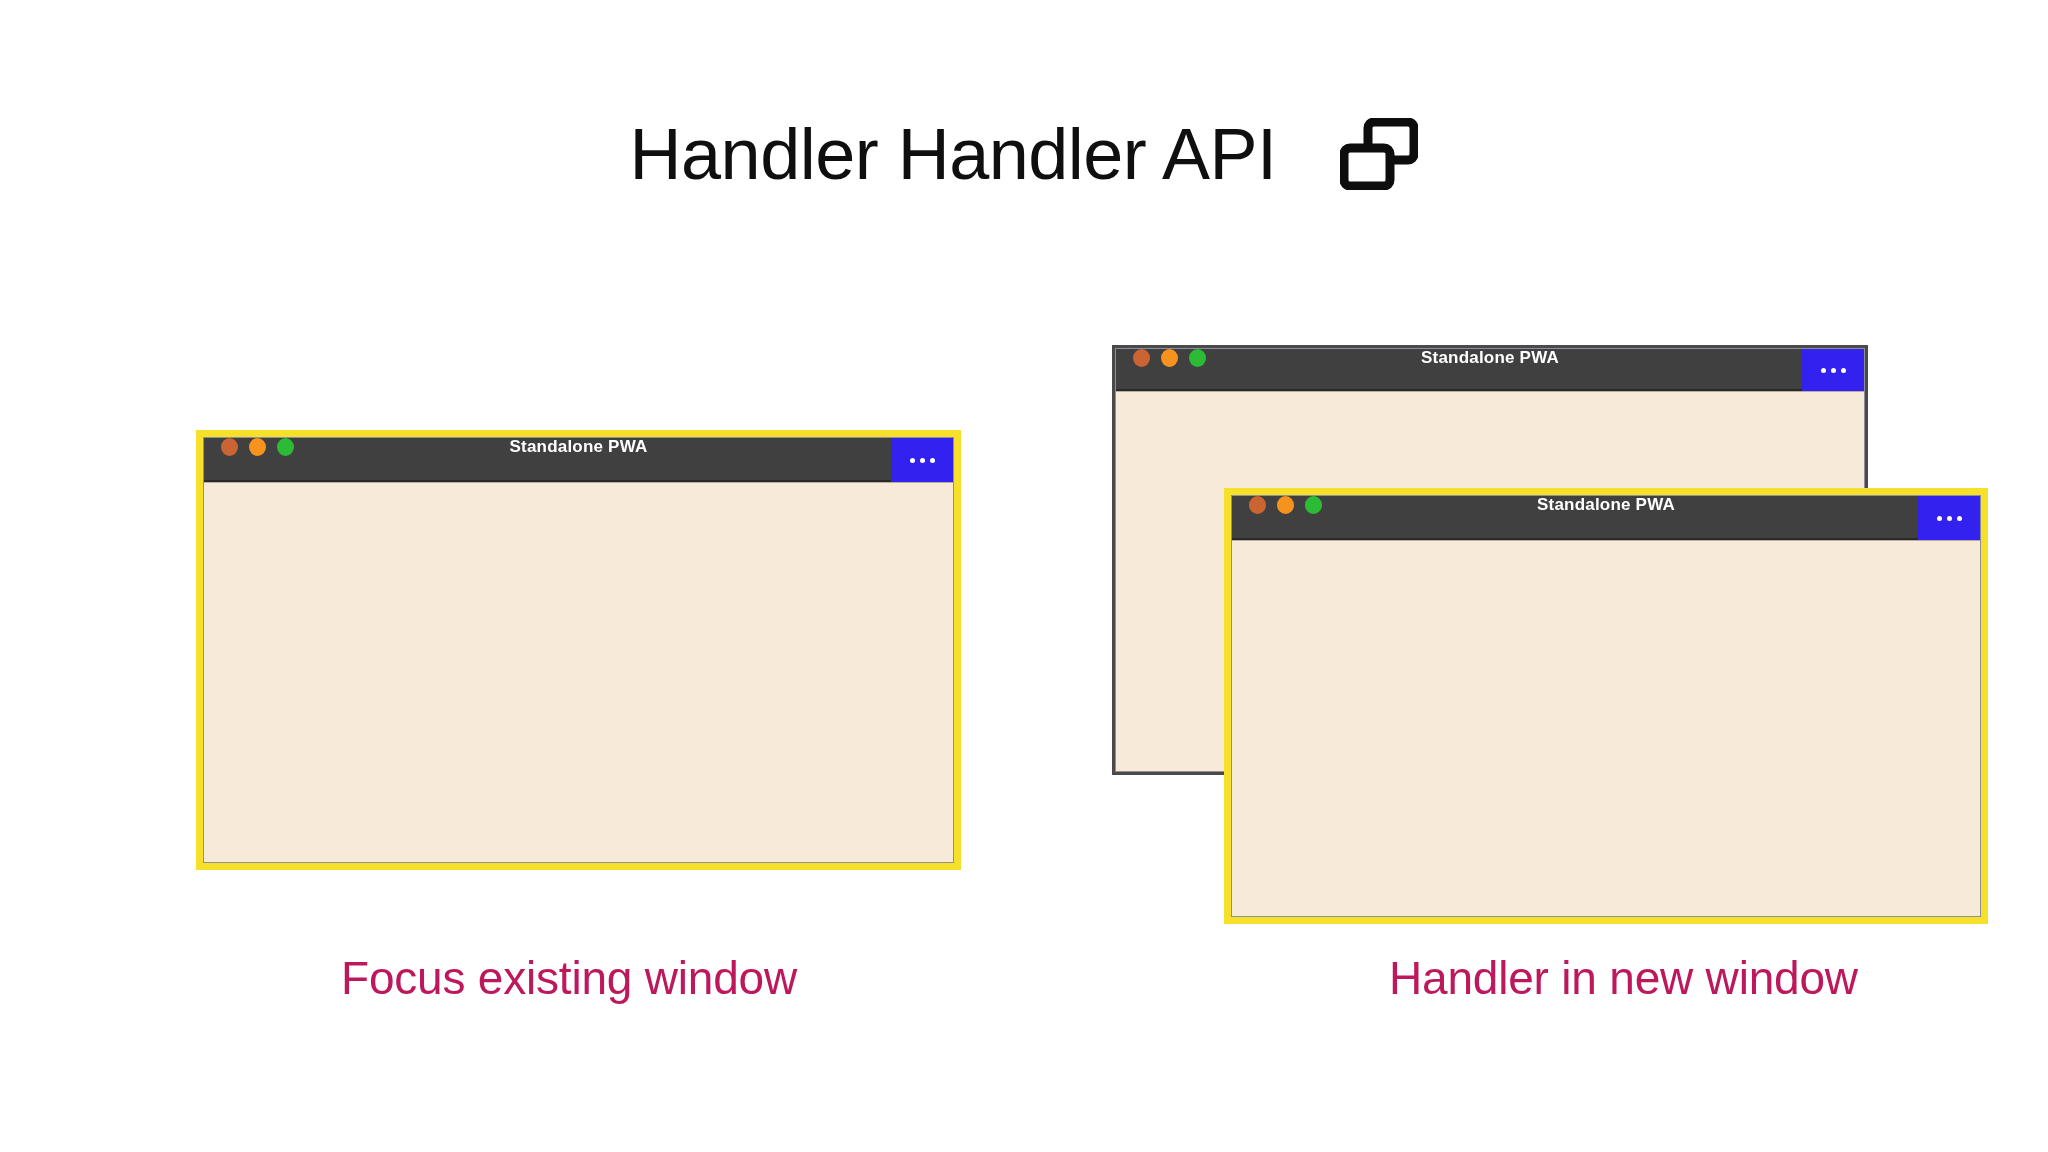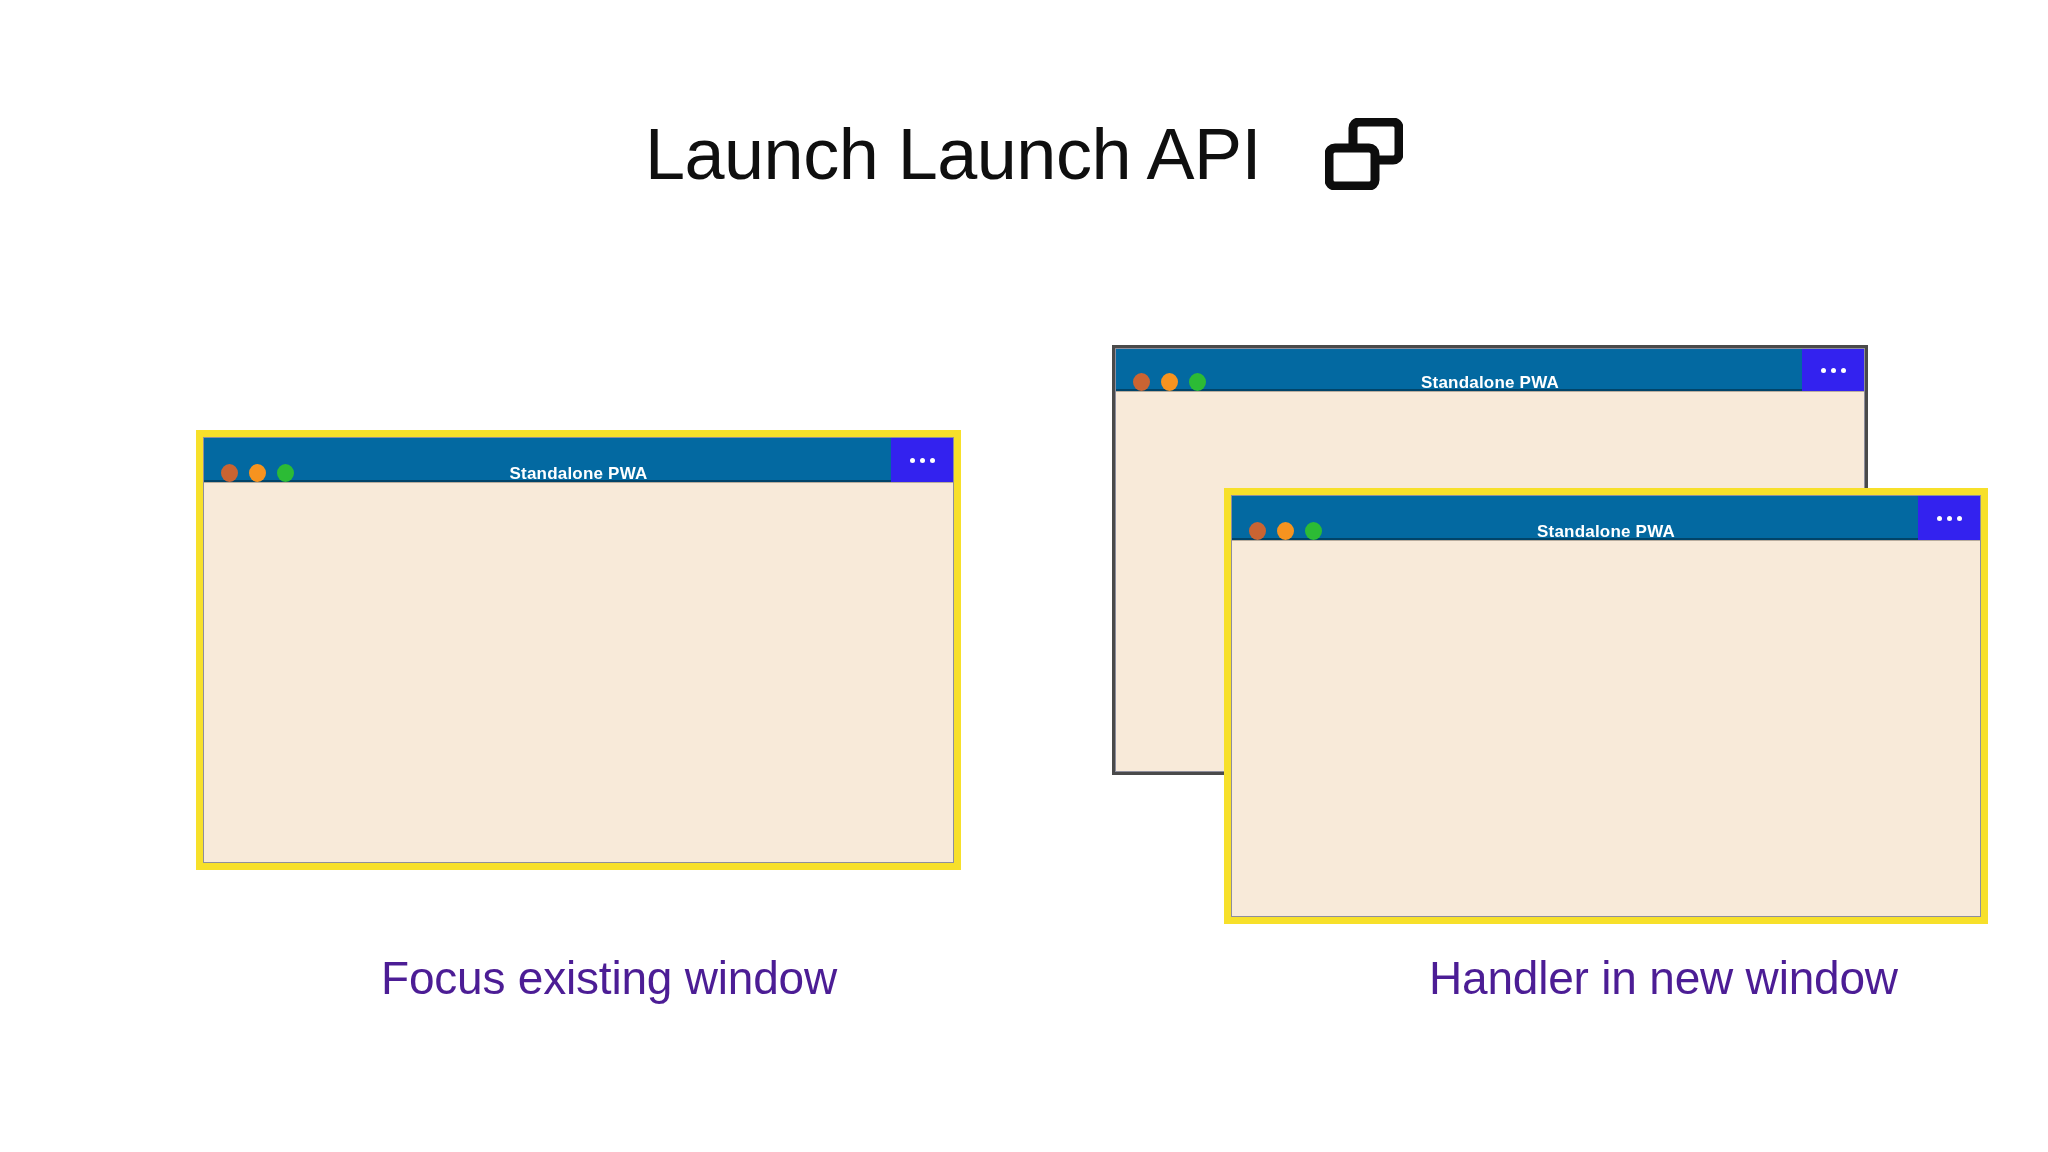--- a/index.html
+++ b/index.html
@@ -65,23 +65,23 @@
     border: 1px solid #8e8e9c;
     background: #f8ead9;
     display: flex;
     flex-direction: column;
     overflow: hidden;
   }
   .titlebar {
     position: relative;
     flex: 0 0 auto;
     height: 44px;
-    background: #0369a1;
-    display: flex;
-    align-items: flex-end;
+    background: #404040;
+    display: flex;
+    align-items: flex-start;
     box-shadow: inset 0 -2px 0 rgba(0,0,0,0.35);
   }
   .win-back .titlebar { height: 42px; }
 
   .traffic {
     display: flex;
     align-items: center;
     gap: 11px;
     padding-left: 17px;
     flex: 0 0 auto;
@@ -152,34 +152,33 @@
     top: 488px;
     width: 764px;
     height: 436px;
   }
 
   
   .caption {
     position: absolute;
     font-size: 46px;
     font-weight: 400;
-    color: #4c1d95;
+    color: #be185d;
     letter-spacing: -0.2px;
     white-space: nowrap;
     line-height: 1;
-    margin-left: 40px;
   }
   #caption-left  { left: 341px;  top: 955px; }
   #caption-right { left: 1389px; top: 955px; }
 </style>
 </head>
 <body>
 
 <div class="header">
-  <div class="page-title">Launch Launch API</div>
+  <div class="page-title">Handler Handler API</div>
   <span class="title-icon-wrap">
     <svg class="title-icon" viewBox="0 0 78 72" xmlns="http://www.w3.org/2000/svg">
       <rect x="28" y="4" width="46" height="38" rx="6" ry="6" fill="none" stroke="#0d0d0d" stroke-width="9"></rect>
       <rect x="4" y="30" width="46" height="38" rx="6" ry="6" fill="#ffffff" stroke="#0d0d0d" stroke-width="9"></rect>
     </svg>
   </span>
 </div>
 
 <div class="win win-focused" id="window-left">
   <div class="win-inner">

